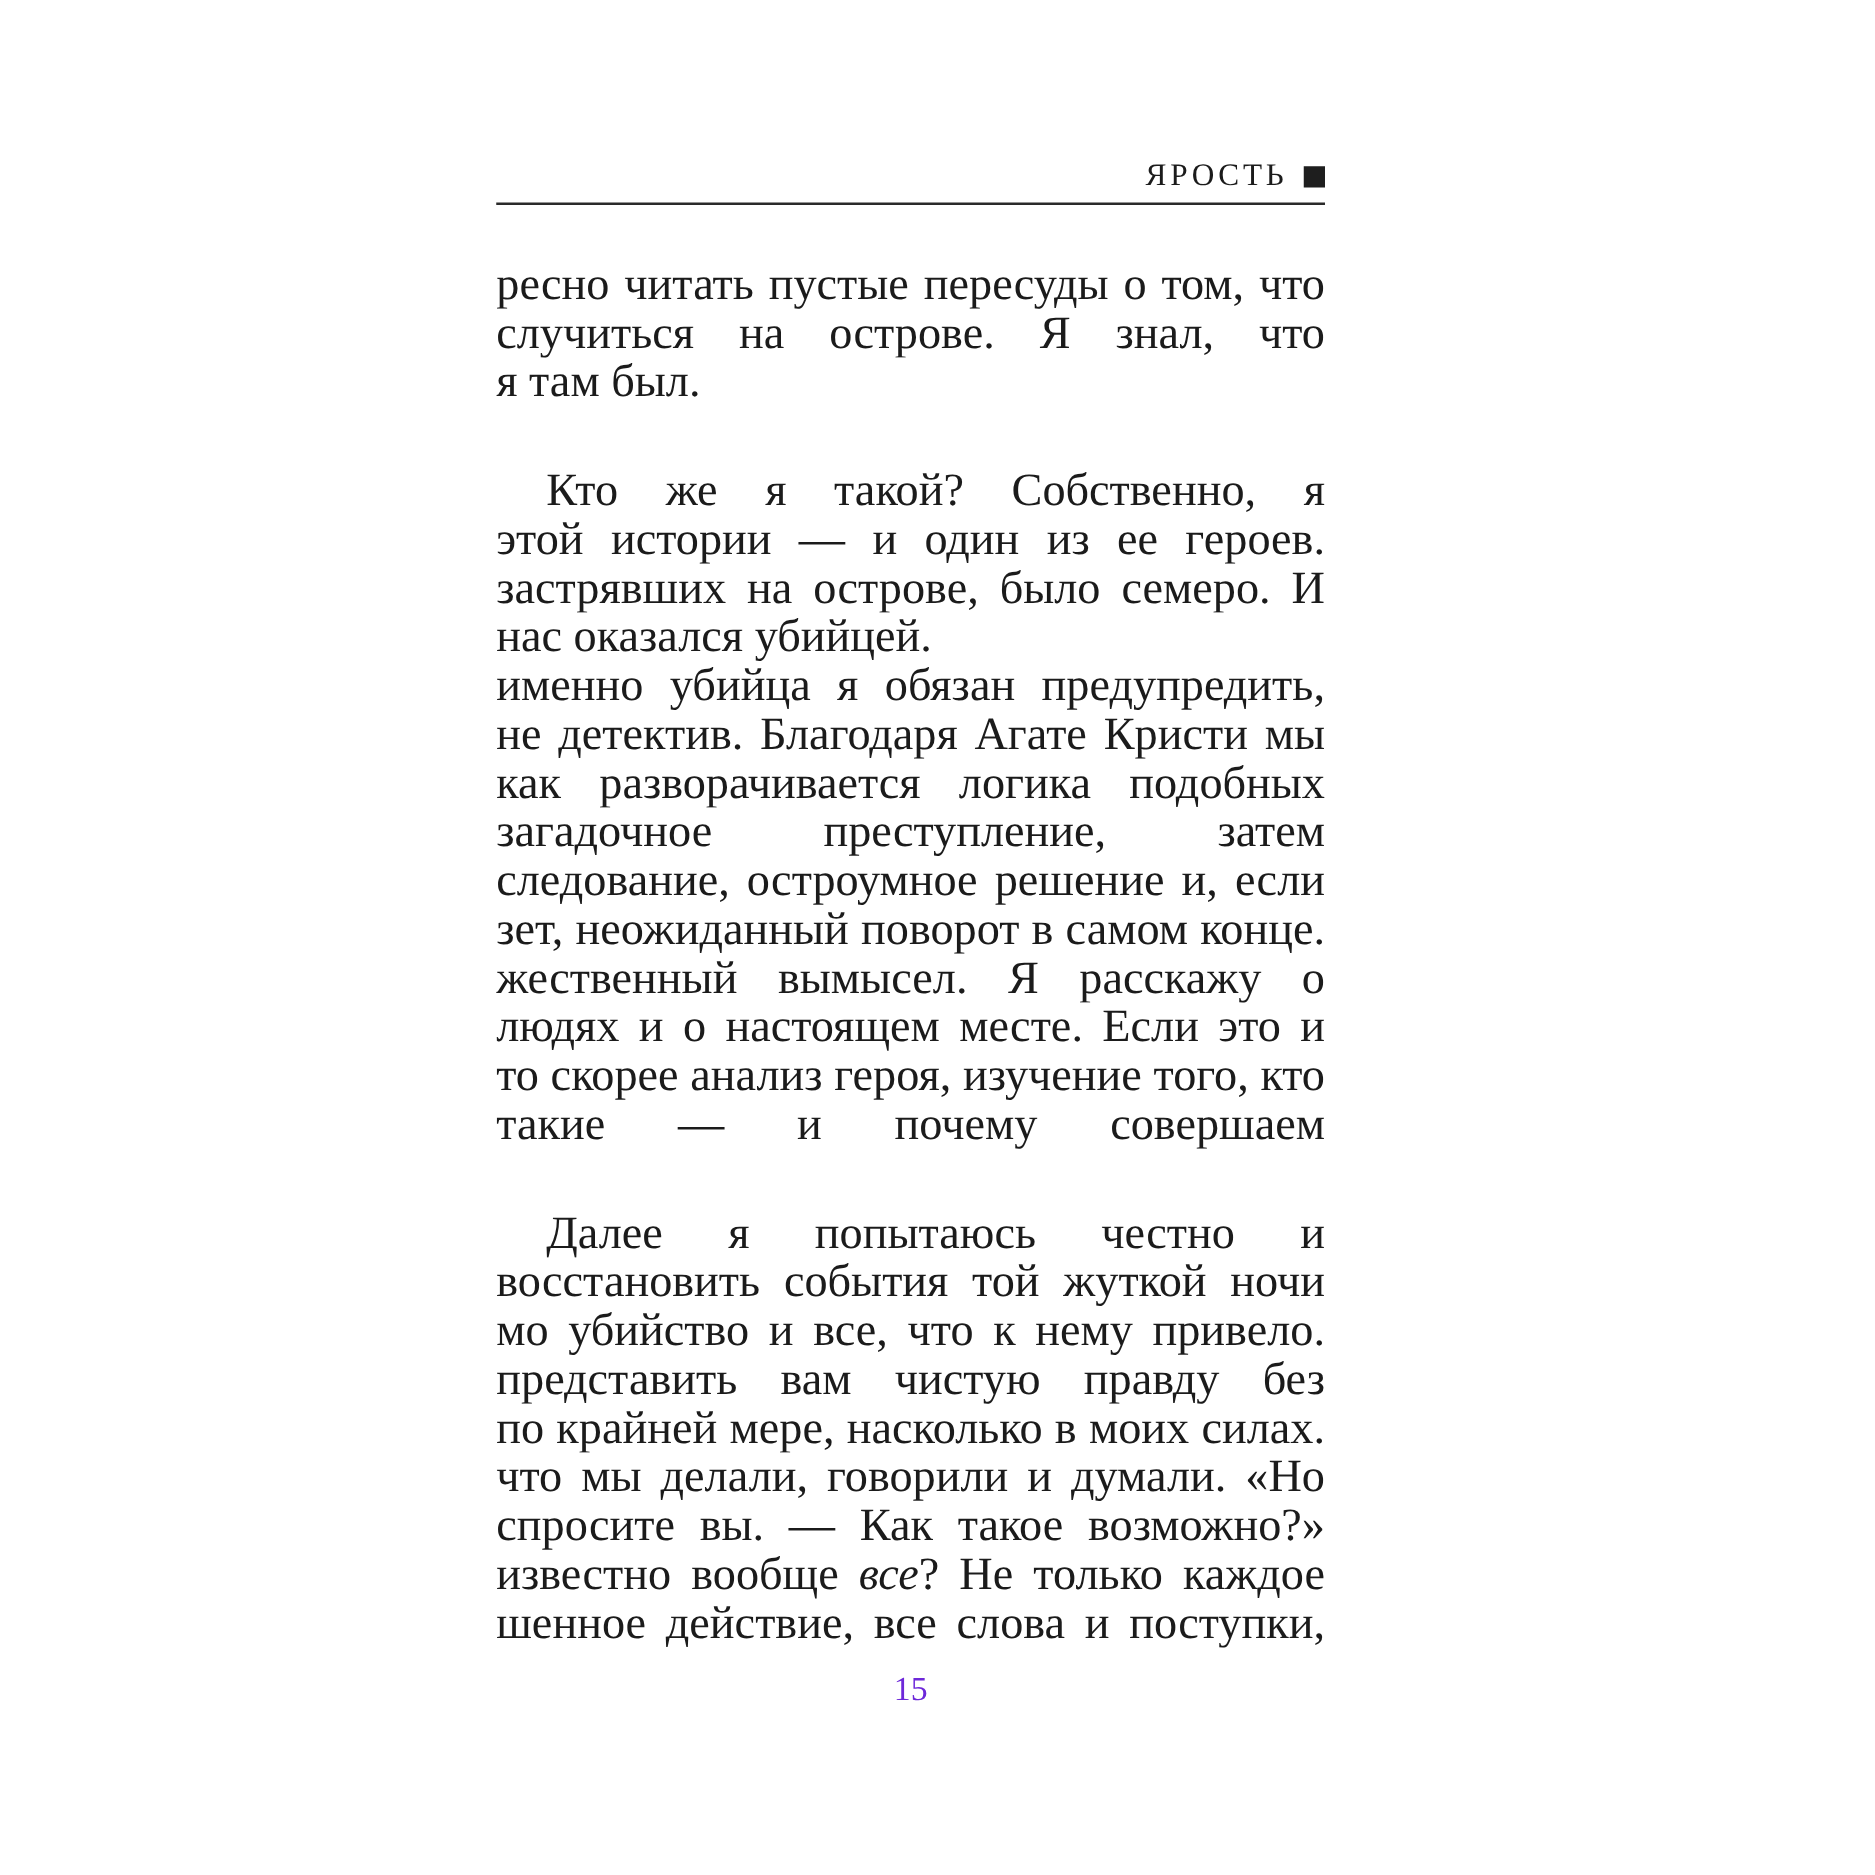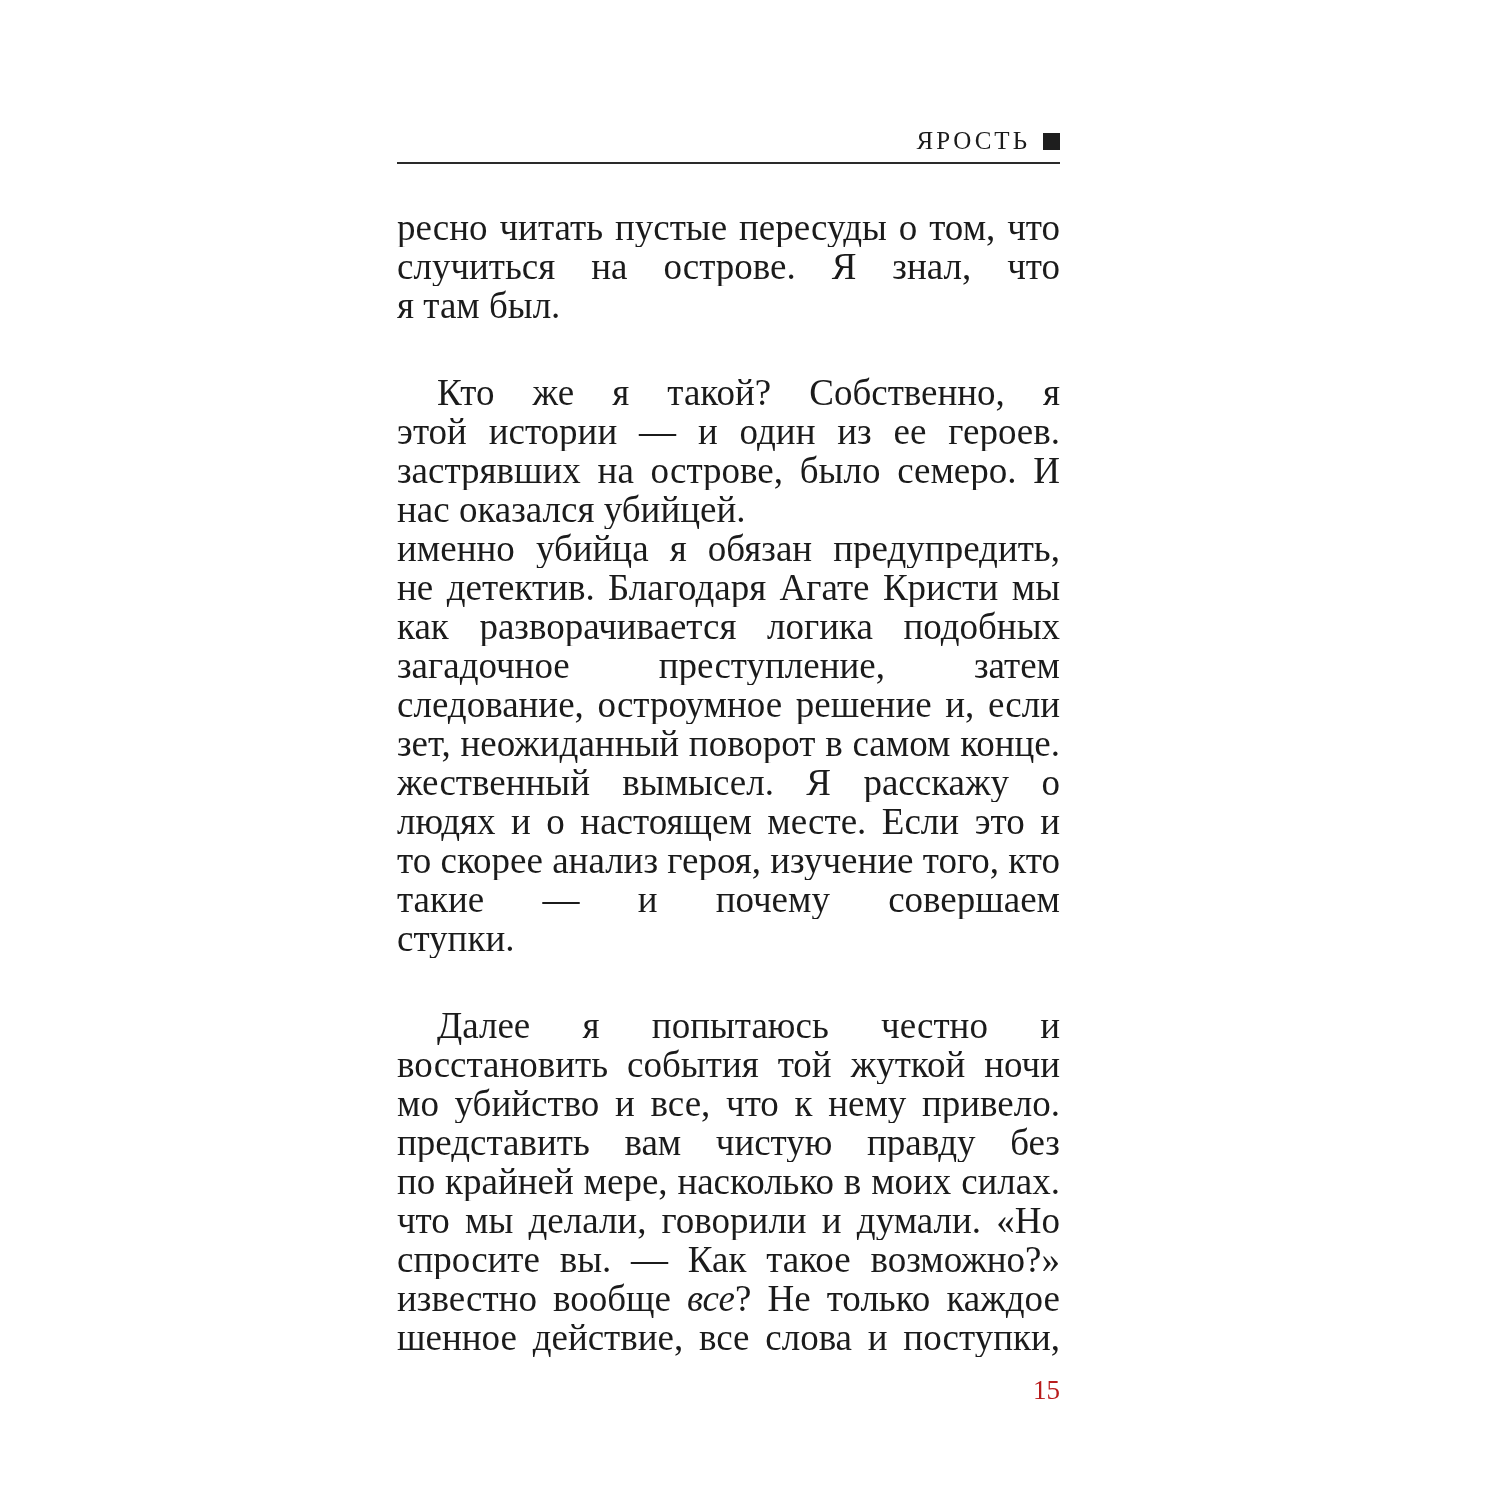--- a/index.html
+++ b/index.html
@@ -57,23 +57,23 @@
   }
   .line.indent {
     text-indent: 40px;
     margin-top: 48px;
   }
   .line em {
     font-style: italic;
   }
   .page-number {
     margin-top: 18px;
-    text-align: right;
+    text-align: center;
     font-size: 27px;
-    color: #b91c1c;
+    color: #6d28d9;
   }
 </style>
 </head>
 <body>
 
 <div class="page">
   <div class="column">
 
     <div class="running-header">
       <span>ЯРОСТЬ</span>
@@ -96,21 +96,20 @@
           <div class="line">именно убийца я обязан предупредить, что это</div>
           <div class="line">не детектив. Благодаря Агате Кристи мы знаем,</div>
           <div class="line">как разворачивается логика подобных сюжетов:</div>
           <div class="line">загадочное преступление, затем тщательное рас-</div>
           <div class="line">следование, остроумное решение и, если пове-</div>
           <div class="line">зет, неожиданный поворот в самом конце. Одна-</div>
           <div class="line">жественный вымысел. Я расскажу о настоящих</div>
           <div class="line">людях и о настоящем месте. Если это и детектив,</div>
           <div class="line">то скорее анализ героя, изучение того, кто мы</div>
           <div class="line">такие — и почему совершаем определенные по-</div>
-          <div class="line last">ступки.</div>
         </div>
         <div class="para">
           <div class="line indent">Далее я попытаюсь честно и добросовестно</div>
           <div class="line">восстановить события той жуткой ночи — са-</div>
           <div class="line">мо убийство и все, что к нему привело. Обещаю</div>
           <div class="line">представить вам чистую правду без прикрас —</div>
           <div class="line">по крайней мере, насколько в моих силах. Все,</div>
           <div class="line">что мы делали, говорили и думали. «Но как? —</div>
           <div class="line">спросите вы. — Как такое возможно?» Откуда мне</div>
           <div class="line">известно вообще <em>все</em>? Не только каждое совер-</div>

